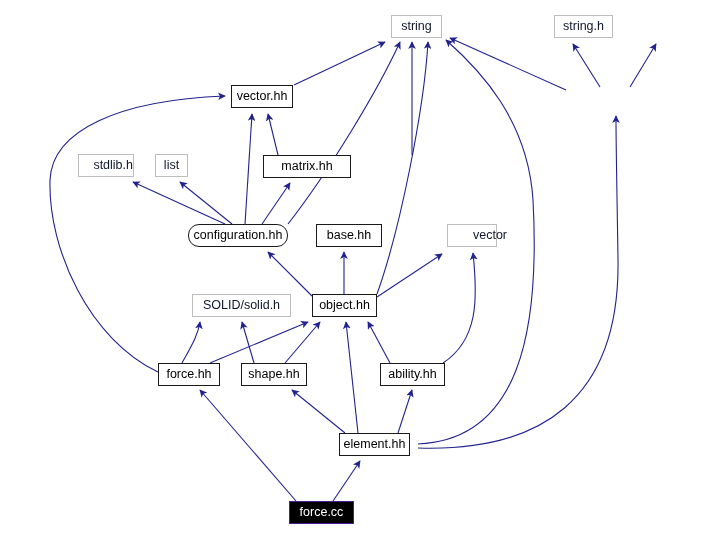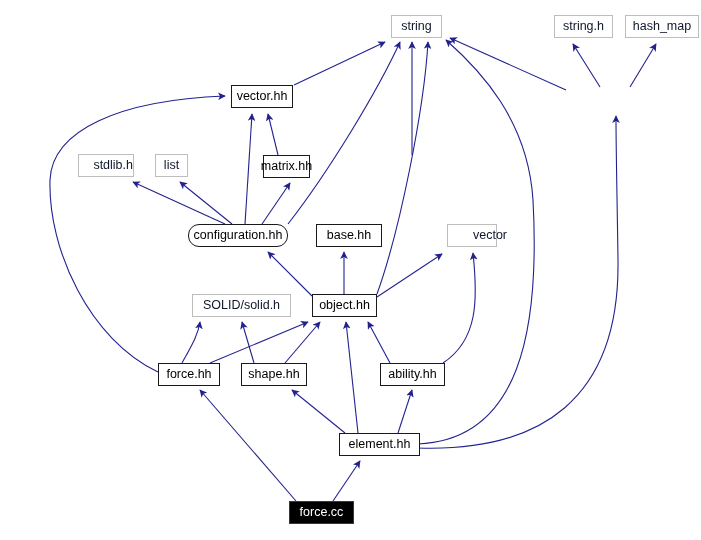--- a/index.html
+++ b/index.html
@@ -84,33 +84,30 @@
 
     <path class="edge-path" marker-end="url(#ah)" d="M 333,501 L 360,461"></path>
   </svg>
 
   <div class="node-box node-external" style="left:391px;top:15px;width:51px;height:23px;">
     <span>string</span>
   </div>
   <div class="node-box node-external" style="left:542px;top:15px;width:59px;height:23px;margin-left:12px;">
     <span>string.h</span>
   </div>
-  <div class="node-box node-external" style="left:625px;top:15px;width:74px;height:23px;">
-    <span>hash_map</span>
-  </div>
   <div class="node-box node-internal" style="left:231px;top:85px;width:62px;height:23px;">
     <span>vector.hh</span>
   </div>
   <div class="node-box node-external" style="left:78px;top:154px;width:56px;height:23px;justify-content:flex-end;">
     <span>stdlib.h</span>
   </div>
   <div class="node-box node-external" style="left:155px;top:154px;width:33px;height:23px;">
     <span>list</span>
   </div>
-  <div class="node-box node-internal" style="left:263px;top:155px;width:47px;height:23px;">
+  <div class="node-box node-internal" style="left:263px;top:155px;width:88px;height:23px;">
     <span>matrix.hh</span>
   </div>
   <div class="node-box node-internal" style="left:188px;top:224px;width:100px;height:23px;border-radius:11px;">
     <span>configuration.hh</span>
   </div>
   <div class="node-box node-internal" style="left:316px;top:224px;width:66px;height:23px;">
     <span>base.hh</span>
   </div>
   <div class="node-box node-external" style="left:447px;top:224px;width:50px;height:23px;padding-left:36px;">
     <span>vector</span>
@@ -123,20 +120,20 @@
   </div>
   <div class="node-box node-internal" style="left:158px;top:363px;width:62px;height:23px;">
     <span>force.hh</span>
   </div>
   <div class="node-box node-internal" style="left:241px;top:363px;width:66px;height:23px;">
     <span>shape.hh</span>
   </div>
   <div class="node-box node-internal" style="left:380px;top:363px;width:65px;height:23px;">
     <span>ability.hh</span>
   </div>
-  <div class="node-box node-internal" style="left:339px;top:433px;width:81px;height:23px;">
+  <div class="node-box node-internal" style="left:339px;top:433px;width:71px;height:23px;">
     <span>element.hh</span>
   </div>
   <div class="node-box node-root" style="left:289px;top:501px;width:65px;height:23px;">
     <span>force.cc</span>
   </div>
 
 </div>
 
 </body></html>

